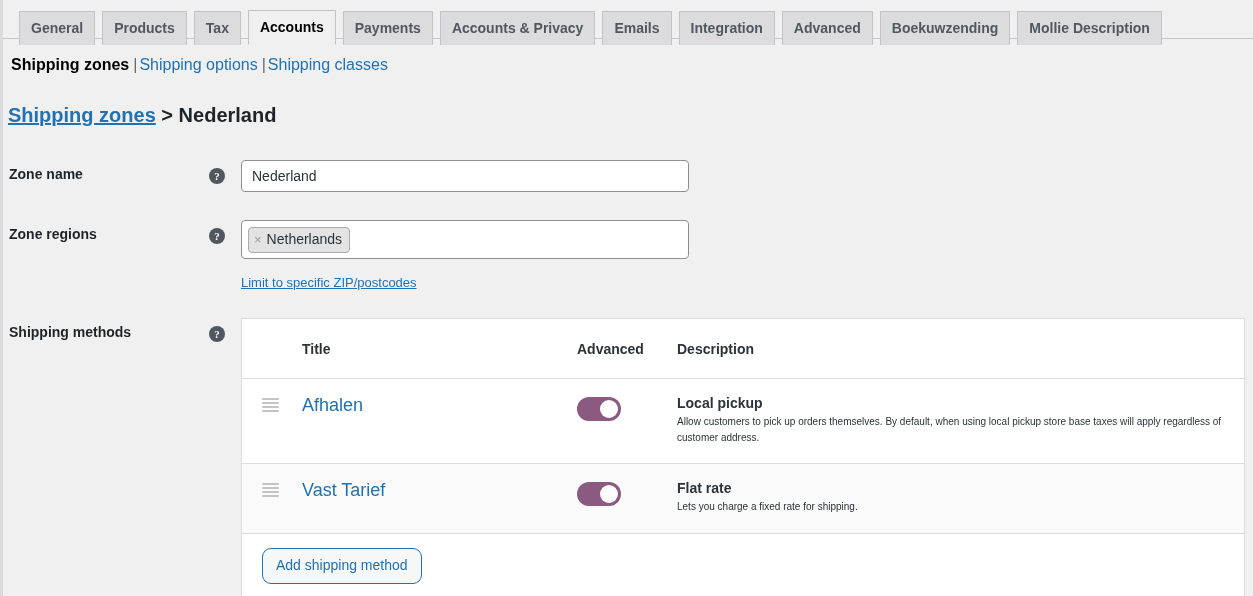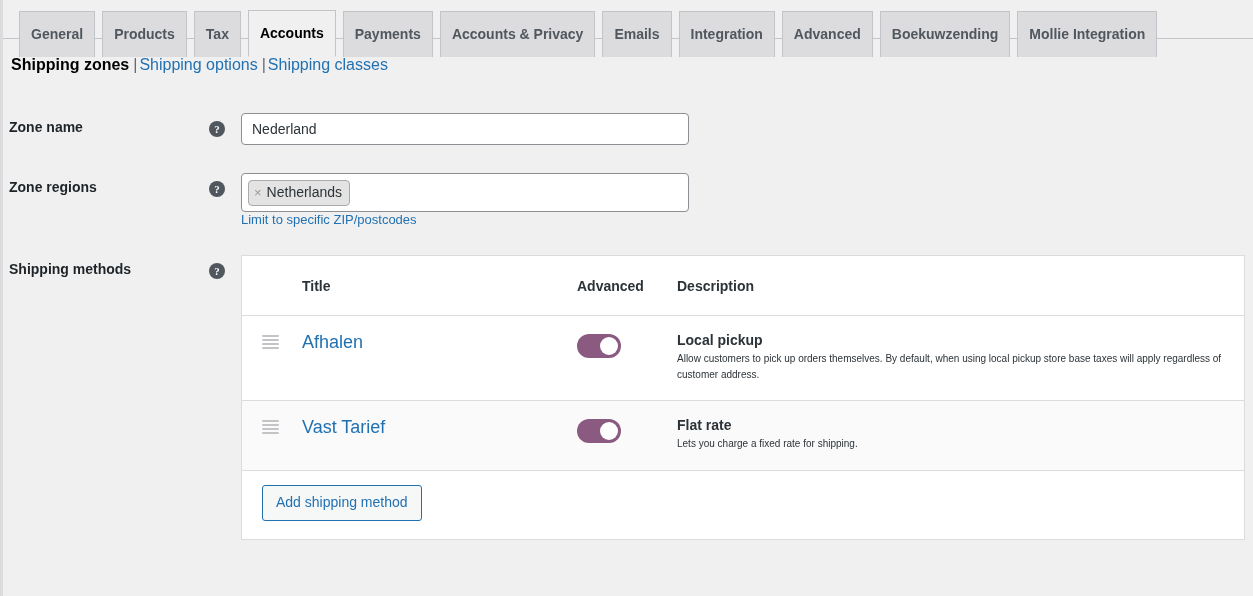--- a/index.html
+++ b/index.html
@@ -33,21 +33,21 @@
     border-bottom: 1px solid #c3c4c7;
     background: transparent;
     white-space: nowrap;
     padding-top: 9px;
   }
   .nav-tab {
     display: inline-block;
     position: relative;
     top: 1px;
     margin-left: 0.5em;
-    padding: 12px 11px;
+    padding: 6px 11px;
     font-size: 14px;
     line-height: 1.5;
     font-weight: 600;
     background: #dcdcde;
     color: #50575e;
     border: 1px solid #c3c4c7;
     border-bottom: none;
     text-decoration: none;
     box-sizing: border-box;
     vertical-align: bottom;
@@ -169,23 +169,24 @@
   }
   .select2-tag .remove {
     color: #999;
     font-size: 13px;
     line-height: 1;
     cursor: pointer;
     font-weight: 400;
   }
   .zip-link {
     display: inline-block;
-    margin-top: 0;
+    margin-top: 16px;
     font-size: 13px;
     color: #2271b1;
+    text-decoration: underline;
   }
 
   
   .shipping-methods-wrap {
     width: 1004px;
     border: 1px solid #dcdcde;
     background: #fff;
     box-sizing: border-box;
   }
   table.wc-shipping-zone-methods {
@@ -278,42 +279,43 @@
   }
 
   .methods-footer {
     background: #fff;
     padding: 14px 0 18px 20px;
   }
   .btn-secondary {
     display: inline-block;
     background: #f6f7f7;
     border: 1px solid #2271b1;
-    border-radius: 3px;
+    border-radius: 9px;
     color: #2271b1;
     font-size: 14px;
     font-family: "Liberation Sans", sans-serif;
     padding: 7px 13px 8px 13px;
     line-height: 1.4;
     cursor: pointer;
   }
 </style>
 </head>
 <body>
 
 <div class="page">
 
   <nav class="nav-tab-wrapper">
-    <a class="nav-tab">General</a><a class="nav-tab">Products</a><a class="nav-tab">Tax</a><a class="nav-tab nav-tab-active">Accounts</a><a class="nav-tab">Payments</a><a class="nav-tab">Accounts &amp; Privacy</a><a class="nav-tab">Emails</a><a class="nav-tab">Integration</a><a class="nav-tab">Advanced</a><a class="nav-tab">Boekuwzending</a><a class="nav-tab">Mollie Integration</a>
+    <a class="nav-tab">General</a><a class="nav-tab">Products</a><a class="nav-tab">Tax</a><a class="nav-tab nav-tab-active">Accounts</a><a class="nav-tab">Payments</a><a class="nav-tab">Accounts &amp; Privacy</a><a class="nav-tab">Emails</a><a class="nav-tab">Integration</a><a class="nav-tab">Advanced</a><a class="nav-tab">Boekuwzending</a><a class="nav-tab">Mollie Description</a>
   </nav>
 
   <div class="subsubsub">
     <a class="current">Shipping zones</a><span class="sep">|</span><a>Shipping options</a><span class="sep">|</span><a>Shipping classes</a>
   </div>
 
+  <h2 class="zone-heading"><a>Shipping zones</a> <span>&gt;</span> <span>Nederland</span></h2>
 
   <table class="form-table">
     <tbody>
 
       <tr>
         <th class="label-cell">
           <span class="lbl">Zone name</span>
         </th>
         <td class="tip-cell">
           <span class="woocommerce-help-tip">?</span>

